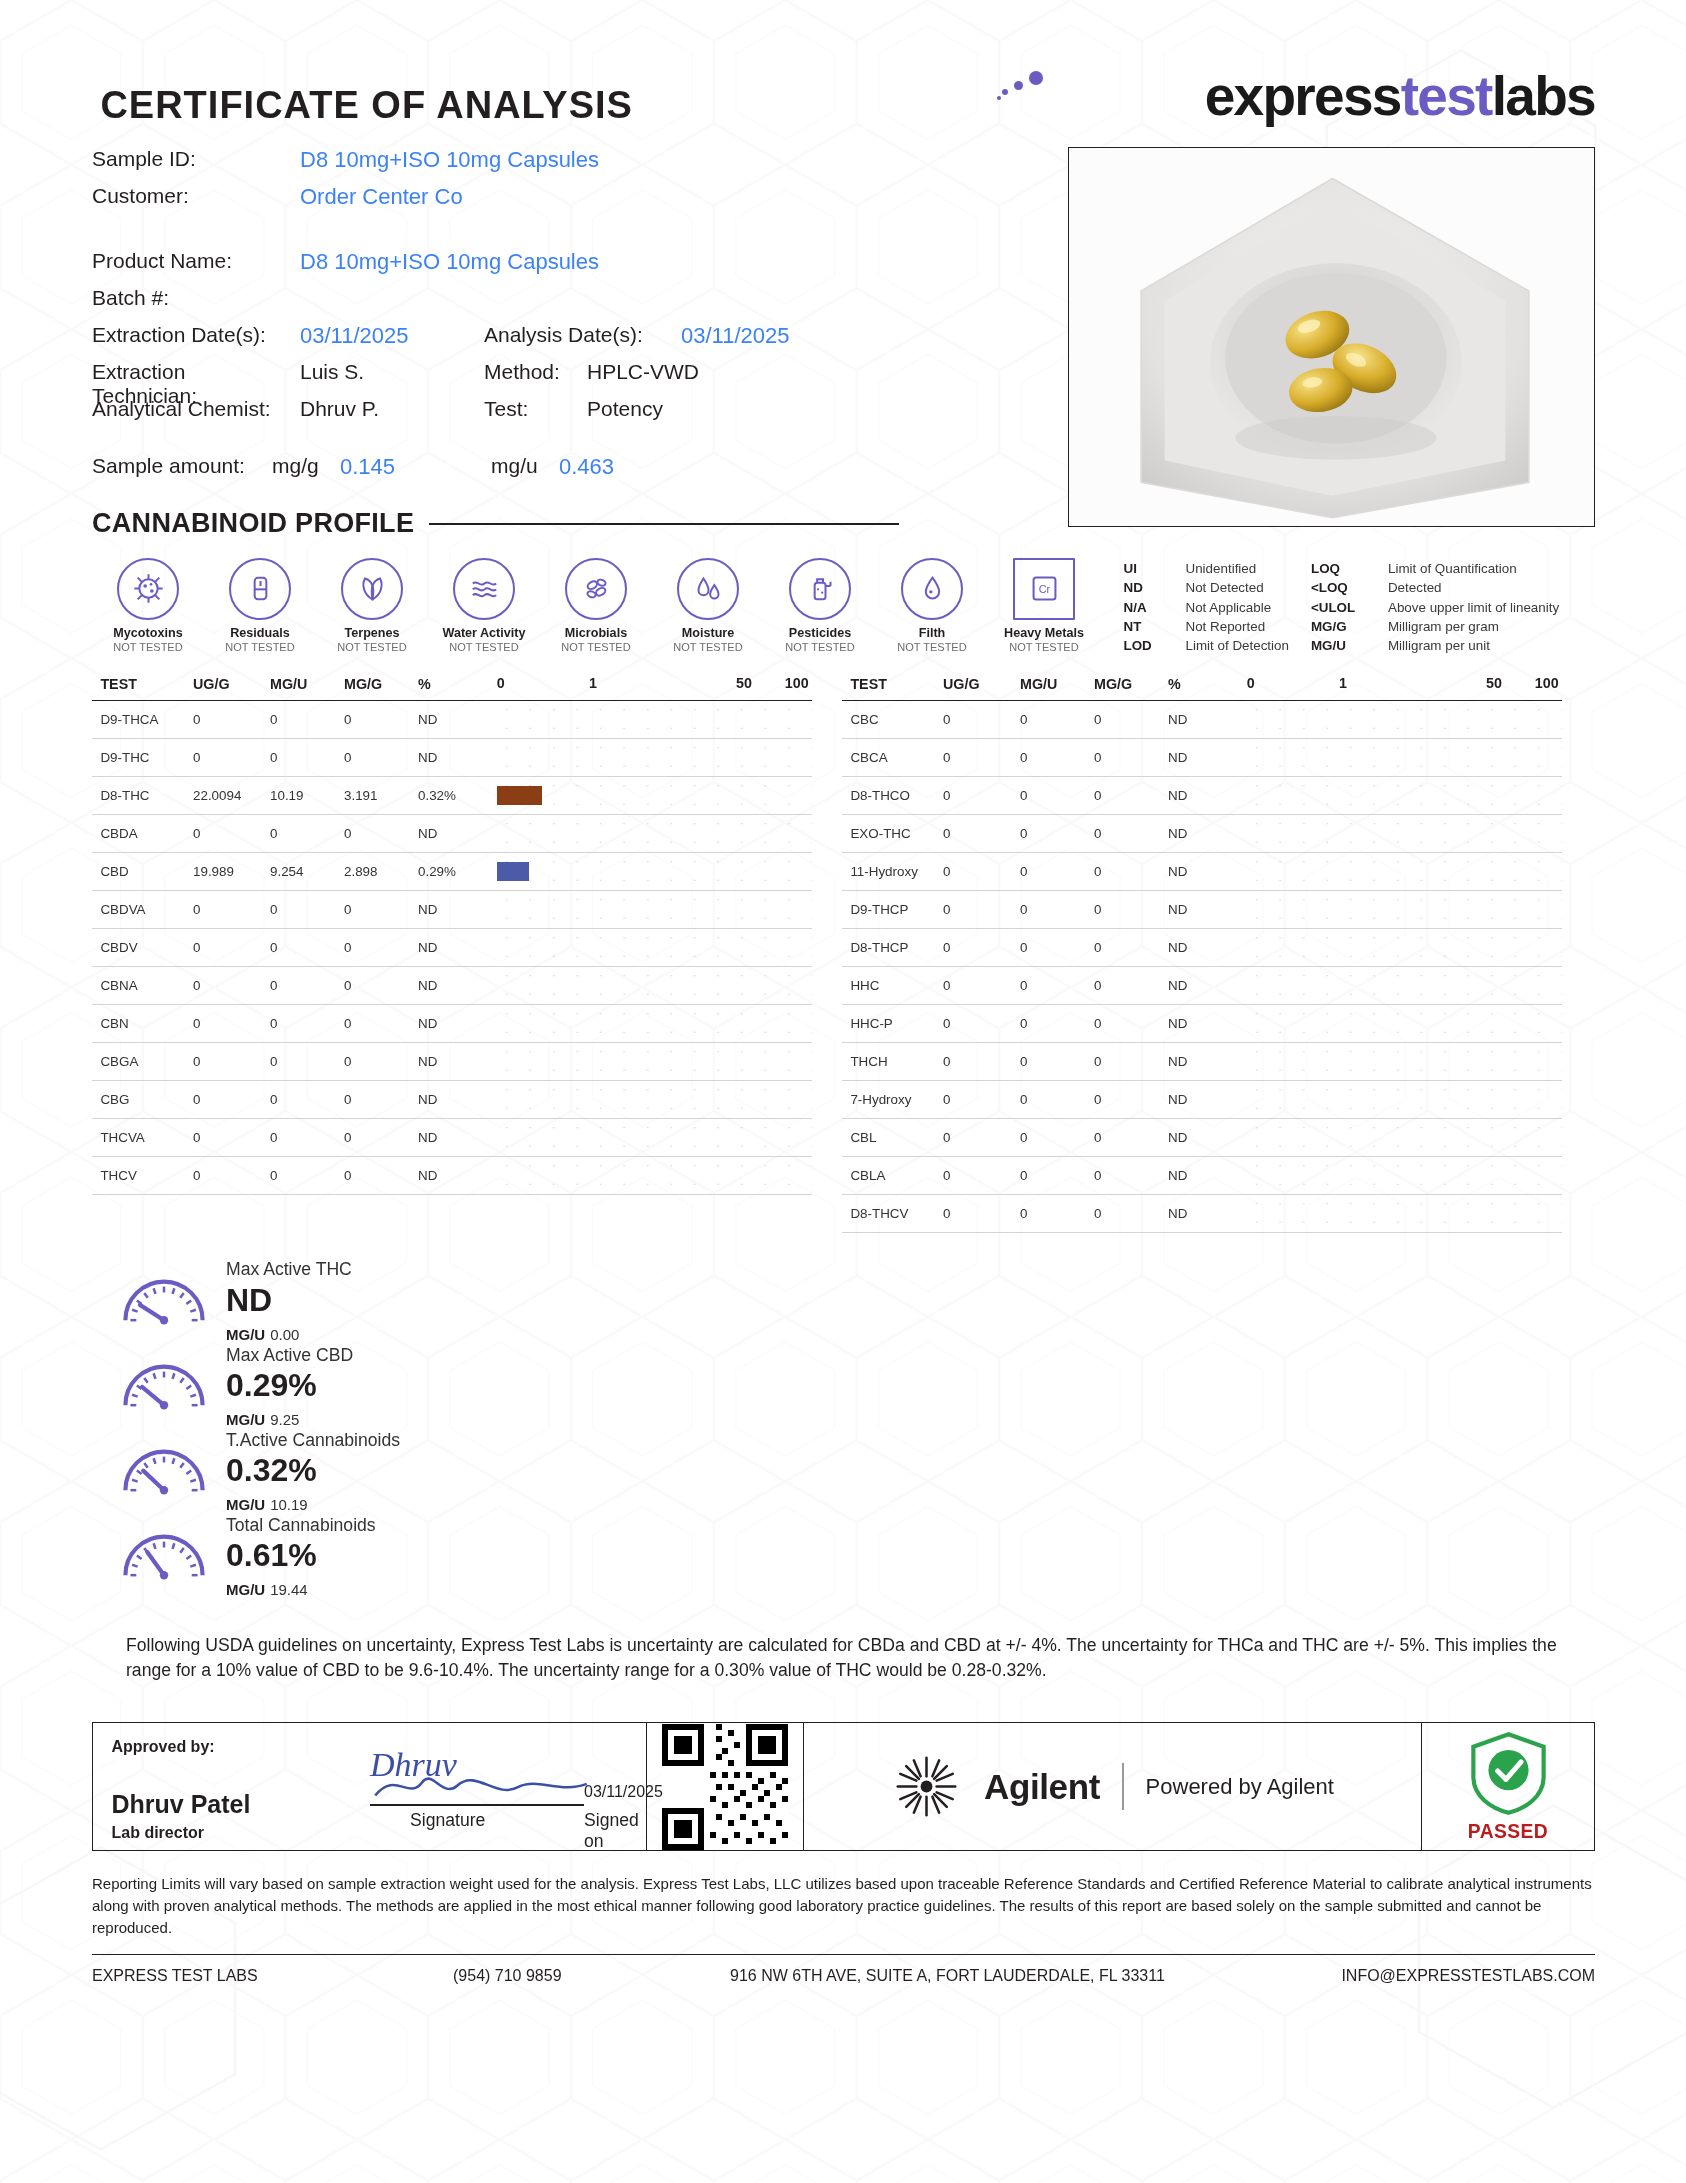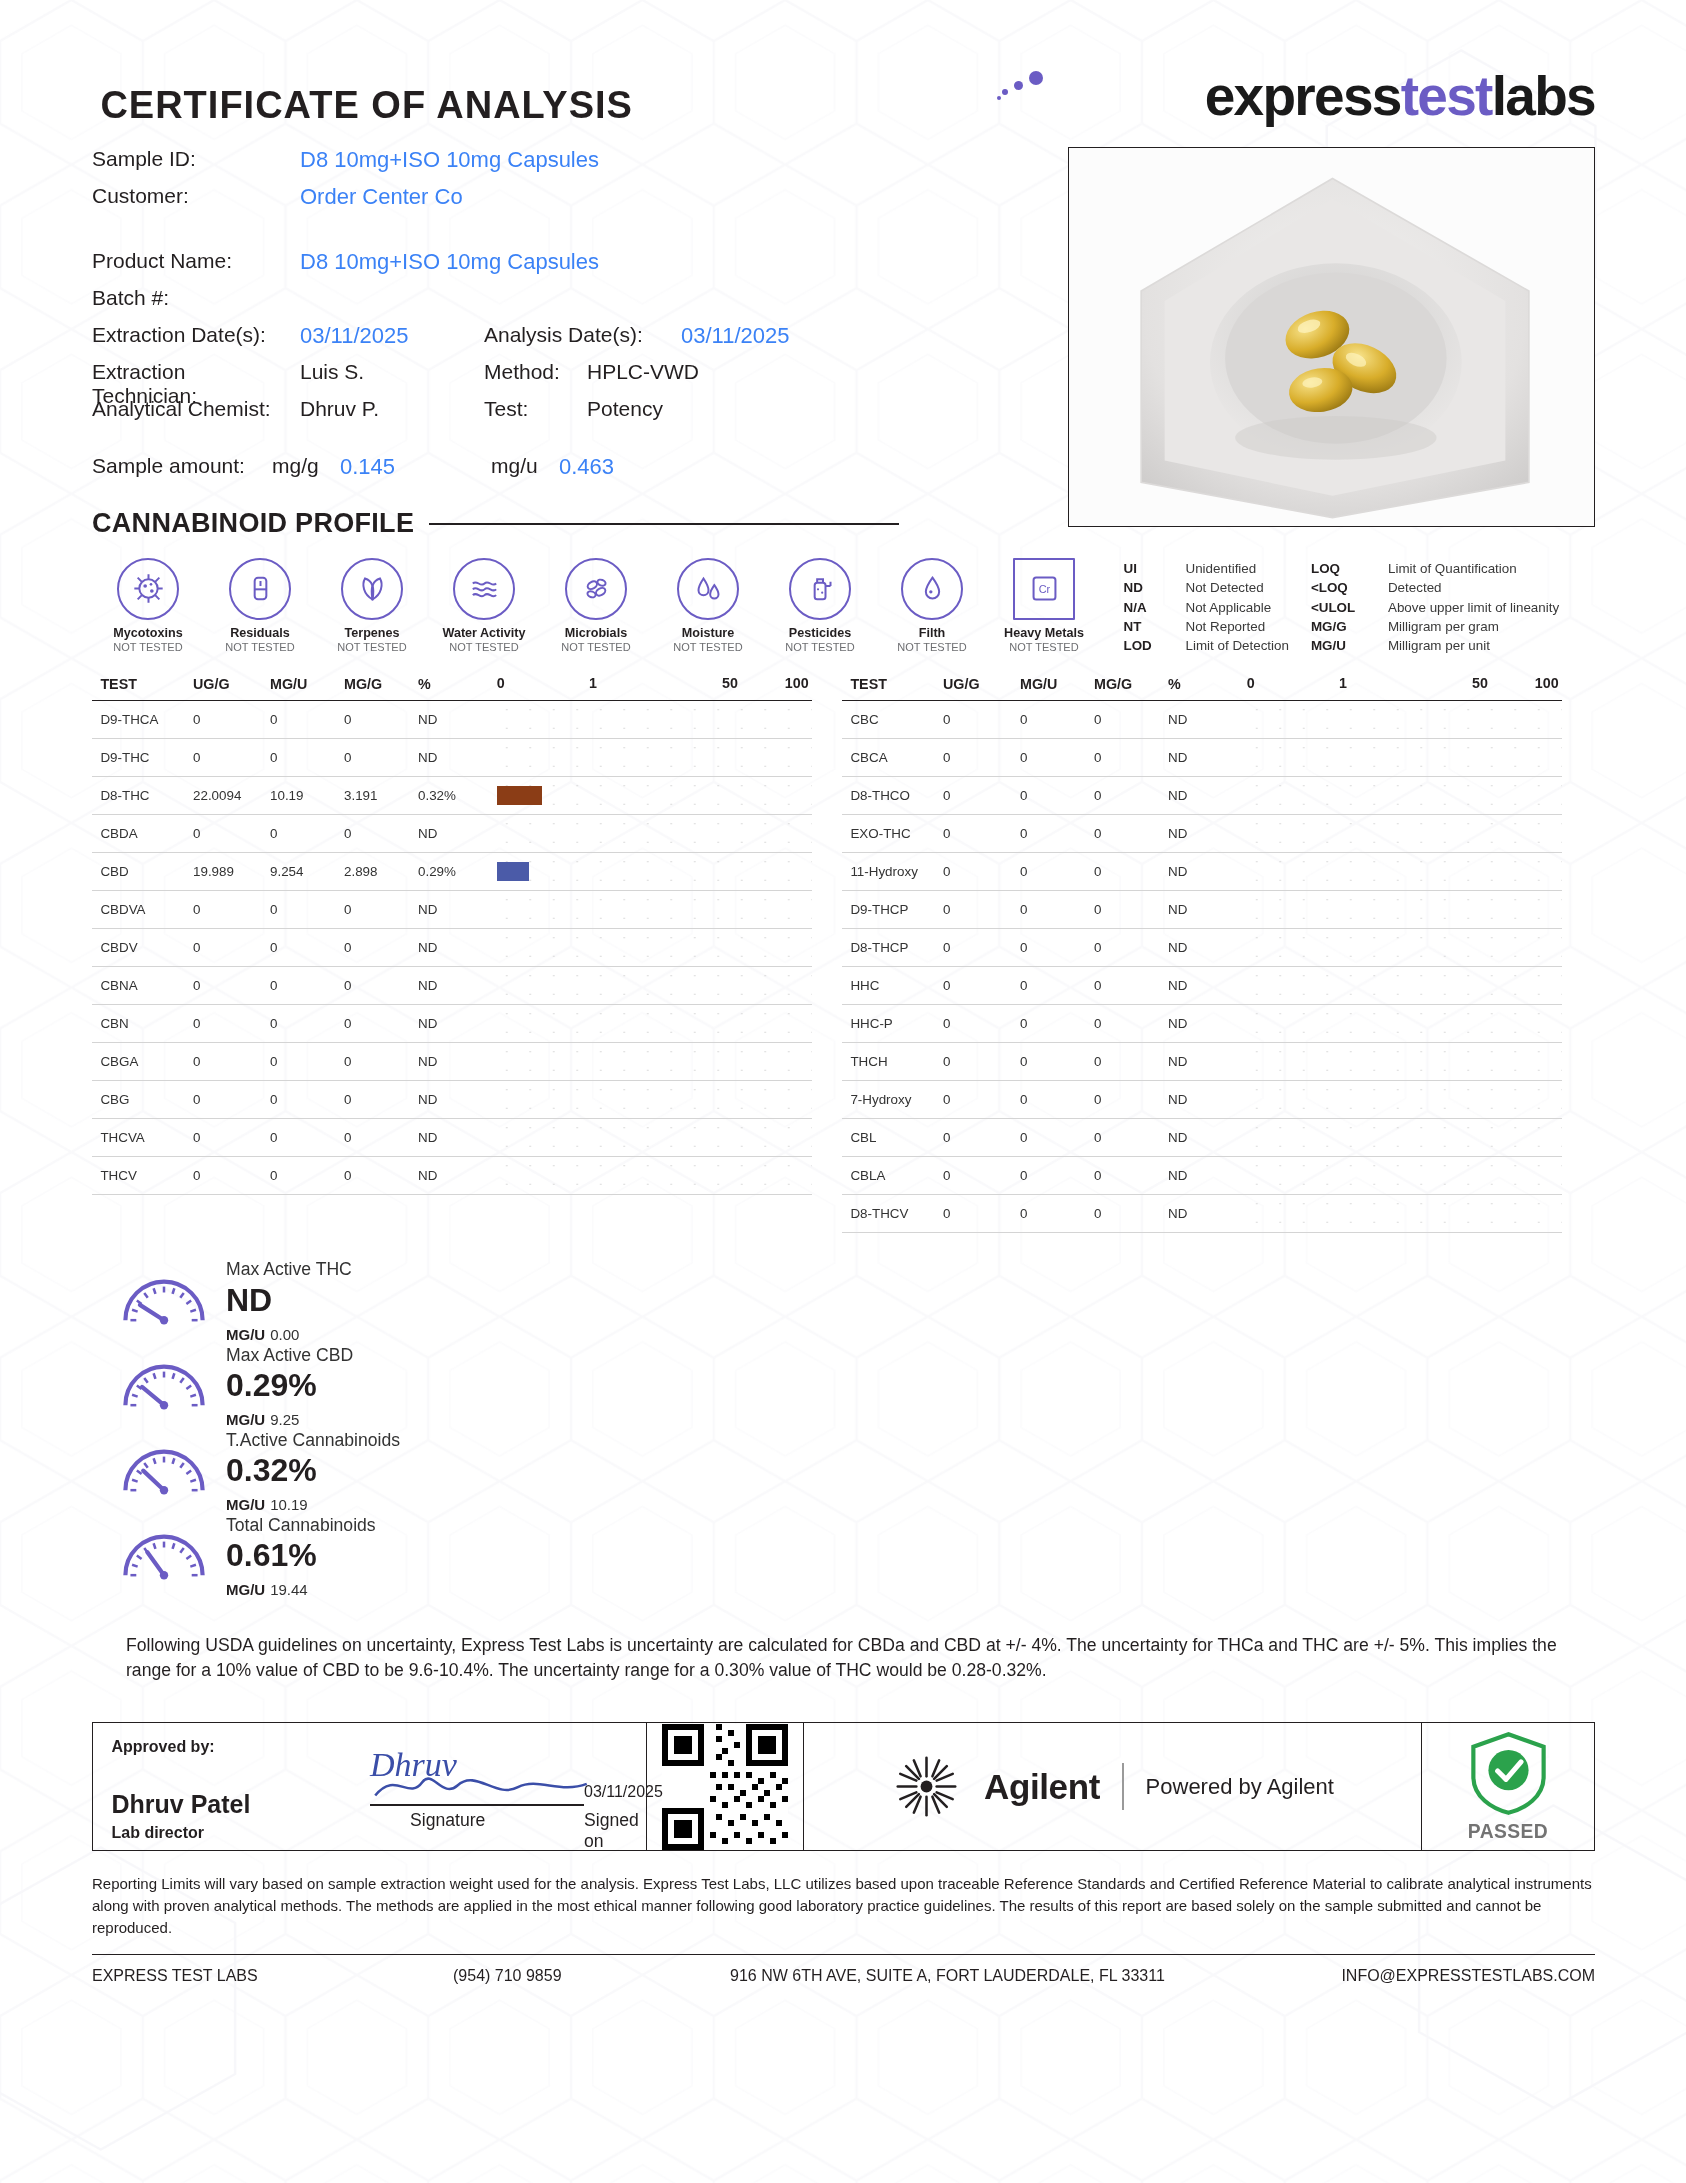--- a/index.html
+++ b/index.html
@@ -105,21 +105,21 @@
   .c-test { width: 101px; padding-left: 8.4px !important; }
   .c-ugg  { width: 77px; }
   .c-mgu  { width: 74px; }
   .c-mgg  { width: 74px; }
   .c-pct  { width: 77px; }
   .c-bar  { position: relative; }
   .axis { position:relative; height: 17px; }
   .axis span { position:absolute; font-size:14.3px; font-weight:bold; top:0; }
   .ax0 { left: 1.7px; }
   .ax1 { left: 94px; }
-  .ax50 { left: 227px; text-align: right; }
+  .ax50 { left: 241px; text-align: right; }
   .ax100 { right: 3.4px; }
   .barcell { position:relative; height: 20px; }
   .bar { position:absolute; left:1.7px; top:0.8px; height: 18.5px; }
   .bar.thc { background:#8b3d16; }
   .bar.cbd { background:#4b5ba8; }
   
   .c-bar { background-image: radial-gradient(#d9d9d9 0.8px, transparent 0.8px); background-size: 23.5px 18.5px; }
 
   
   .gauges { display:flex; margin-top: 25px; flex-direction: column; }
@@ -156,21 +156,21 @@
   .date-val { position:absolute; left: 491px; top: 60px; font-size: 16px; }
   .date-cap { position:absolute; left: 491px; top: 87px; font-size: 17.6px; }
 
   .ap-qr { width: 158px; display:flex; align-items:center; justify-content:center; border:1.7px solid #231f20; }
   .ap-agilent { flex:1; display:flex; align-items:center; justify-content:center; border:1.7px solid #231f20; border-left:none;}
   .agilent-inner { display:flex; align-items:center; gap: 22px; }
   .agilent-name { font-size: 35px; font-weight:bold; letter-spacing:-0.4px; }
   .agilent-div { width:1.7px; height: 47px; background:#9a9a9a; }
   .agilent-pw { font-size: 22px; }
   .ap-passed { width: 173px; border:1.7px solid #231f20; border-left:none; display:flex; flex-direction:column; align-items:center; justify-content:center; }
-  .passed-txt { color:#737373; font-weight:bold; font-size: 19.3px; letter-spacing:0.4px; margin-top: 3.4px; }
+  .passed-txt { color:#b91c1c; font-weight:bold; font-size: 19.3px; letter-spacing:0.4px; margin-top: 3.4px; }
 
   
   .foot-note { margin: 22px 0 0 0; font-size: 15px; line-height:1.45; color:#231f20; }
   .foot-rule { height:1.7px; background:#231f20; margin-top: 15px; }
   .foot-row { display:flex; margin-top: 11.8px; font-size: 16px; }
   .fr1 { width: 361px; }
   .fr2 { width: 277px; }
   .fr3 { flex:1; }
   .fr4 { width: 336px; text-align:right; }
 </style>

